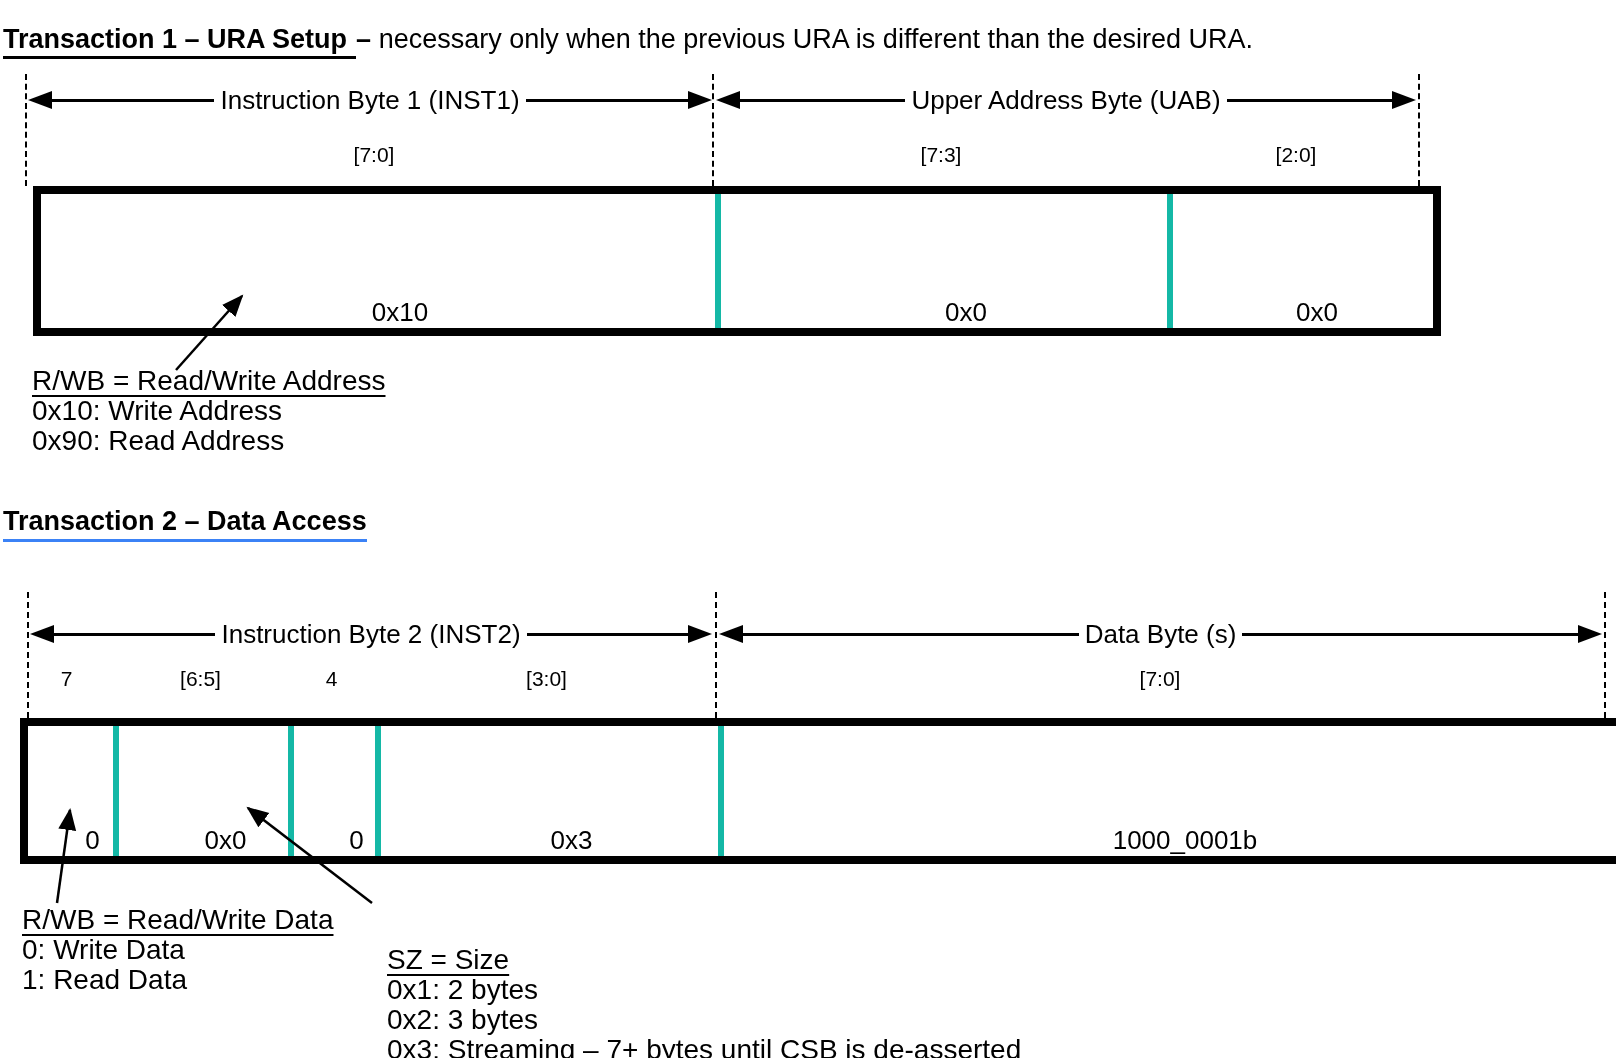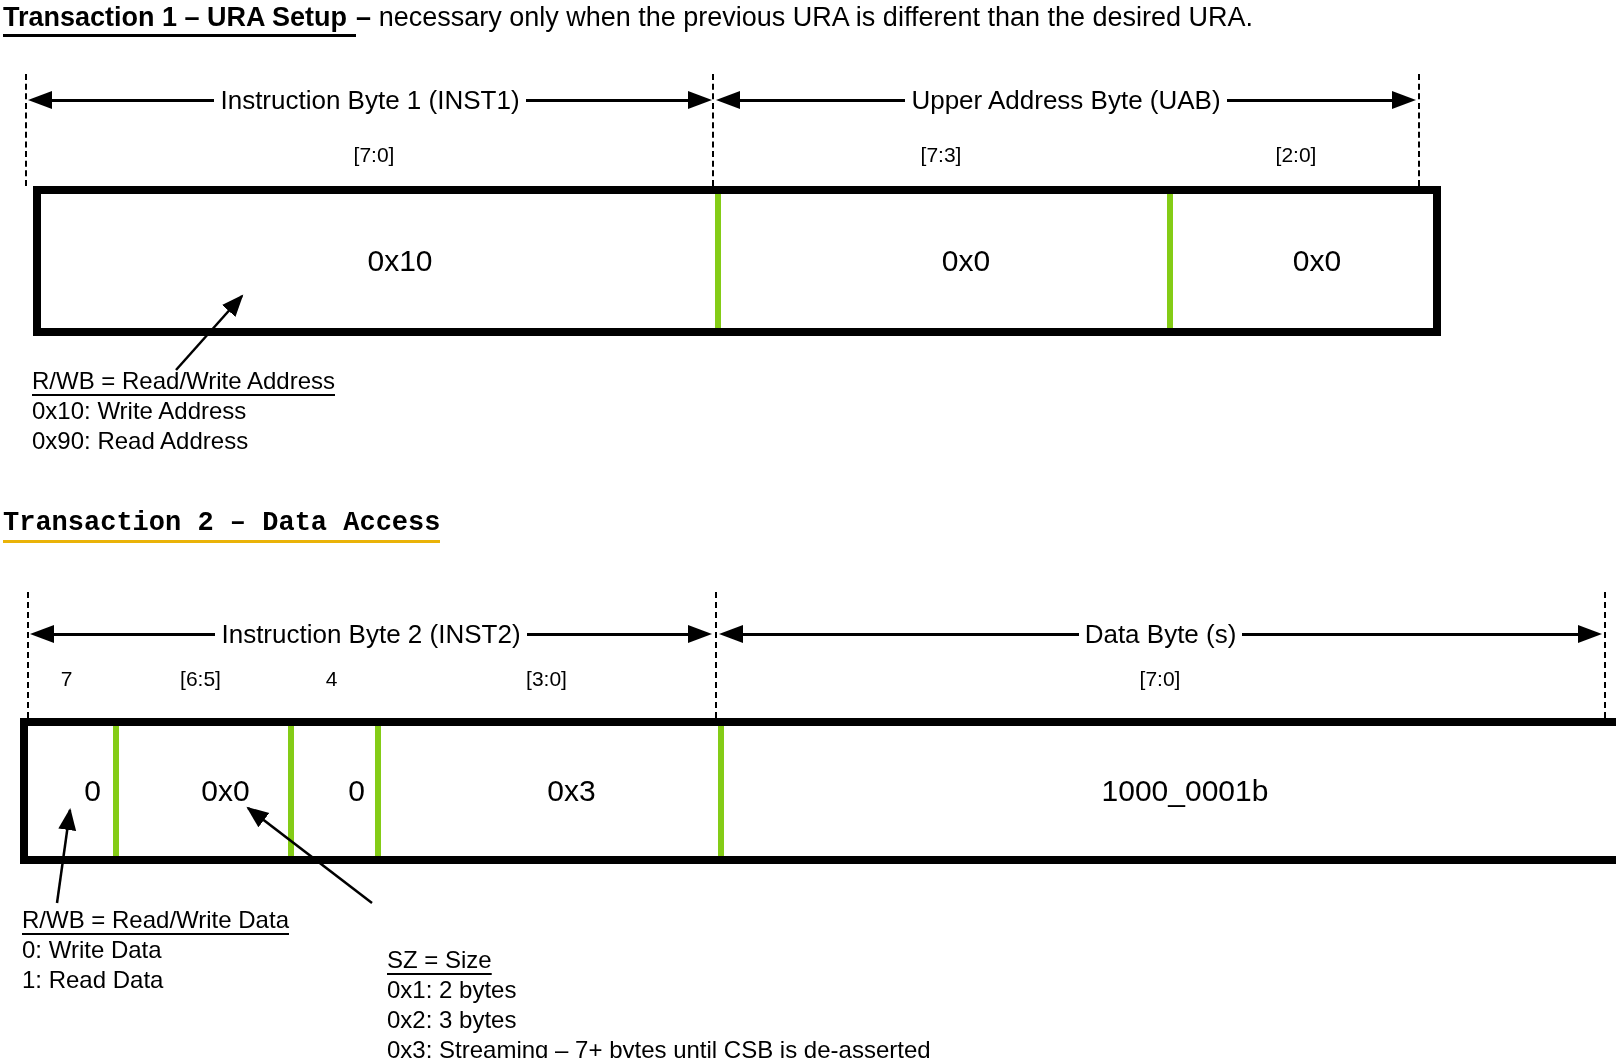--- a/index.html
+++ b/index.html
@@ -2,42 +2,42 @@
 <html><head>
 <meta charset="utf-8">
 <style>
   html,body{margin:0;padding:0;background:#fff;}
   #canvas{
     position:relative;width:1616px;height:1058px;background:#ffffff;
     font-family:"Liberation Sans", sans-serif;color:#000;overflow:hidden;
   }
   
   .page-title{position:absolute;left:3px;top:2px;font-size:27px;white-space:nowrap;}
-  .t-bold{font-weight:bold;}
+  .t-bold{font-weight:bold;margin-top:22px;}
   .t-underline{border-bottom:3px solid #000;padding-bottom:1px;padding-right:9px;display:inline-block;}
   .h2{position:absolute;left:3px;top:506px;font-size:27px;font-weight:bold;}
-  .h2 span{border-bottom:3px solid #eab308;padding-bottom:2px;display:inline-block;font-family:Liberation Mono, monospace;}
+  .h2 span{border-bottom:3px solid #3b82f6;padding-bottom:2px;display:inline-block;}
   
   .dash{position:absolute;width:0;border-left:2px dashed #000;}
   
   .span-arrow{position:absolute;display:flex;align-items:center;height:28px;}
   .aline{flex:1;height:3px;background:#000;}
   .alabel{font-size:26px;white-space:nowrap;padding:0 6px;line-height:28px;}
   .ah-left{width:0;height:0;border-top:9px solid transparent;border-bottom:9px solid transparent;border-right:24px solid #000;}
   .ah-right{width:0;height:0;border-top:9px solid transparent;border-bottom:9px solid transparent;border-left:24px solid #000;}
   
   .bits{position:absolute;height:30px;font-size:21px;text-align:center;line-height:30px;}
   
   .box{position:absolute;border:8px solid #000;display:flex;background:#fff;}
-  .cell{box-sizing:border-box;display:flex;align-items:center;justify-content:center;font-size:30px;white-space:nowrap;padding-left:44px;}
-  .div-l{border-left:6px solid #84cc16;}
+  .cell{box-sizing:border-box;display:flex;align-items:flex-end;justify-content:center;font-size:26px;white-space:nowrap;padding-left:44px;}
+  .div-l{border-left:6px solid #14b8a6;}
   .box1{left:33px;top:186px;width:1392px;height:134px;}
   .box2{left:20px;top:718px;width:1590px;height:130px;}
   
-  .note{position:absolute;font-size:24px;line-height:30px;white-space:nowrap;}
+  .note{position:absolute;font-size:28px;line-height:30px;white-space:nowrap;}
   .note-title{text-decoration:underline;text-decoration-thickness:2px;text-underline-offset:5px;}
   
   #leaders{position:absolute;left:0;top:0;pointer-events:none;}
 </style>
 </head>
 <body>
 
 <div id="canvas">
 
   <div class="page-title"><span class="t-bold t-underline">Transaction 1 – URA Setup</span><span class="t-bold">–</span><span> necessary only when the previous URA is different than the desired URA.</span></div>

